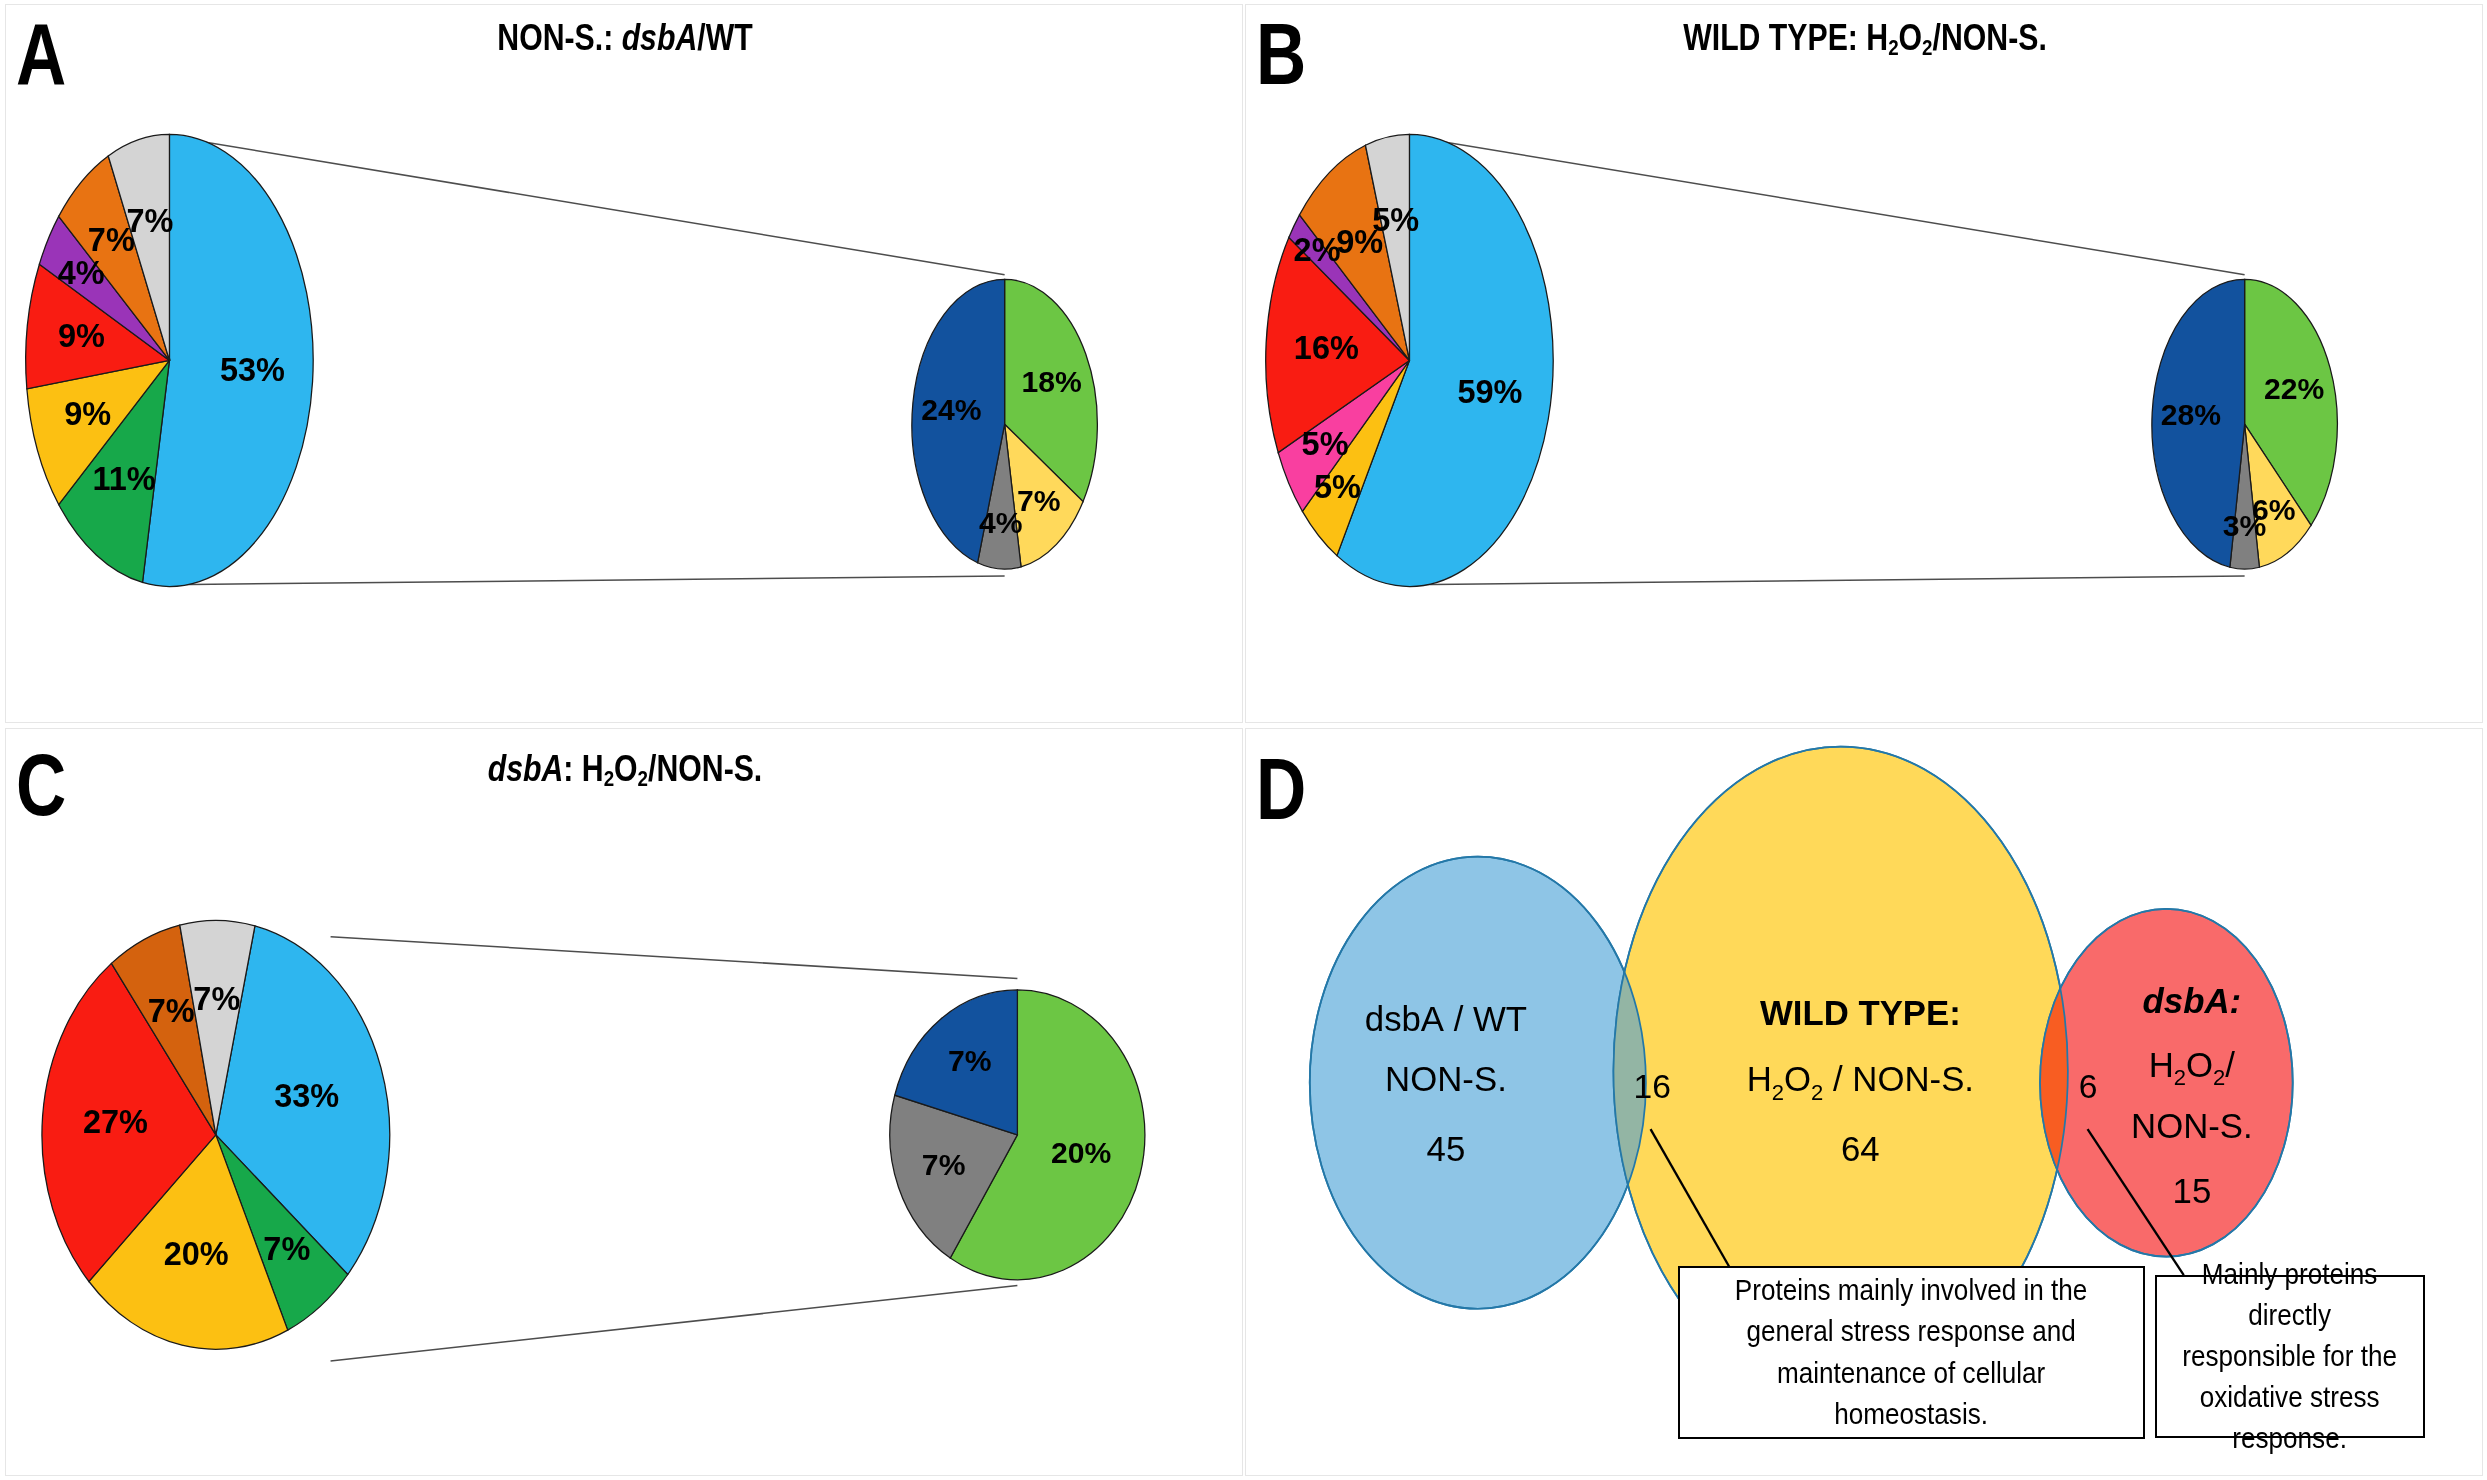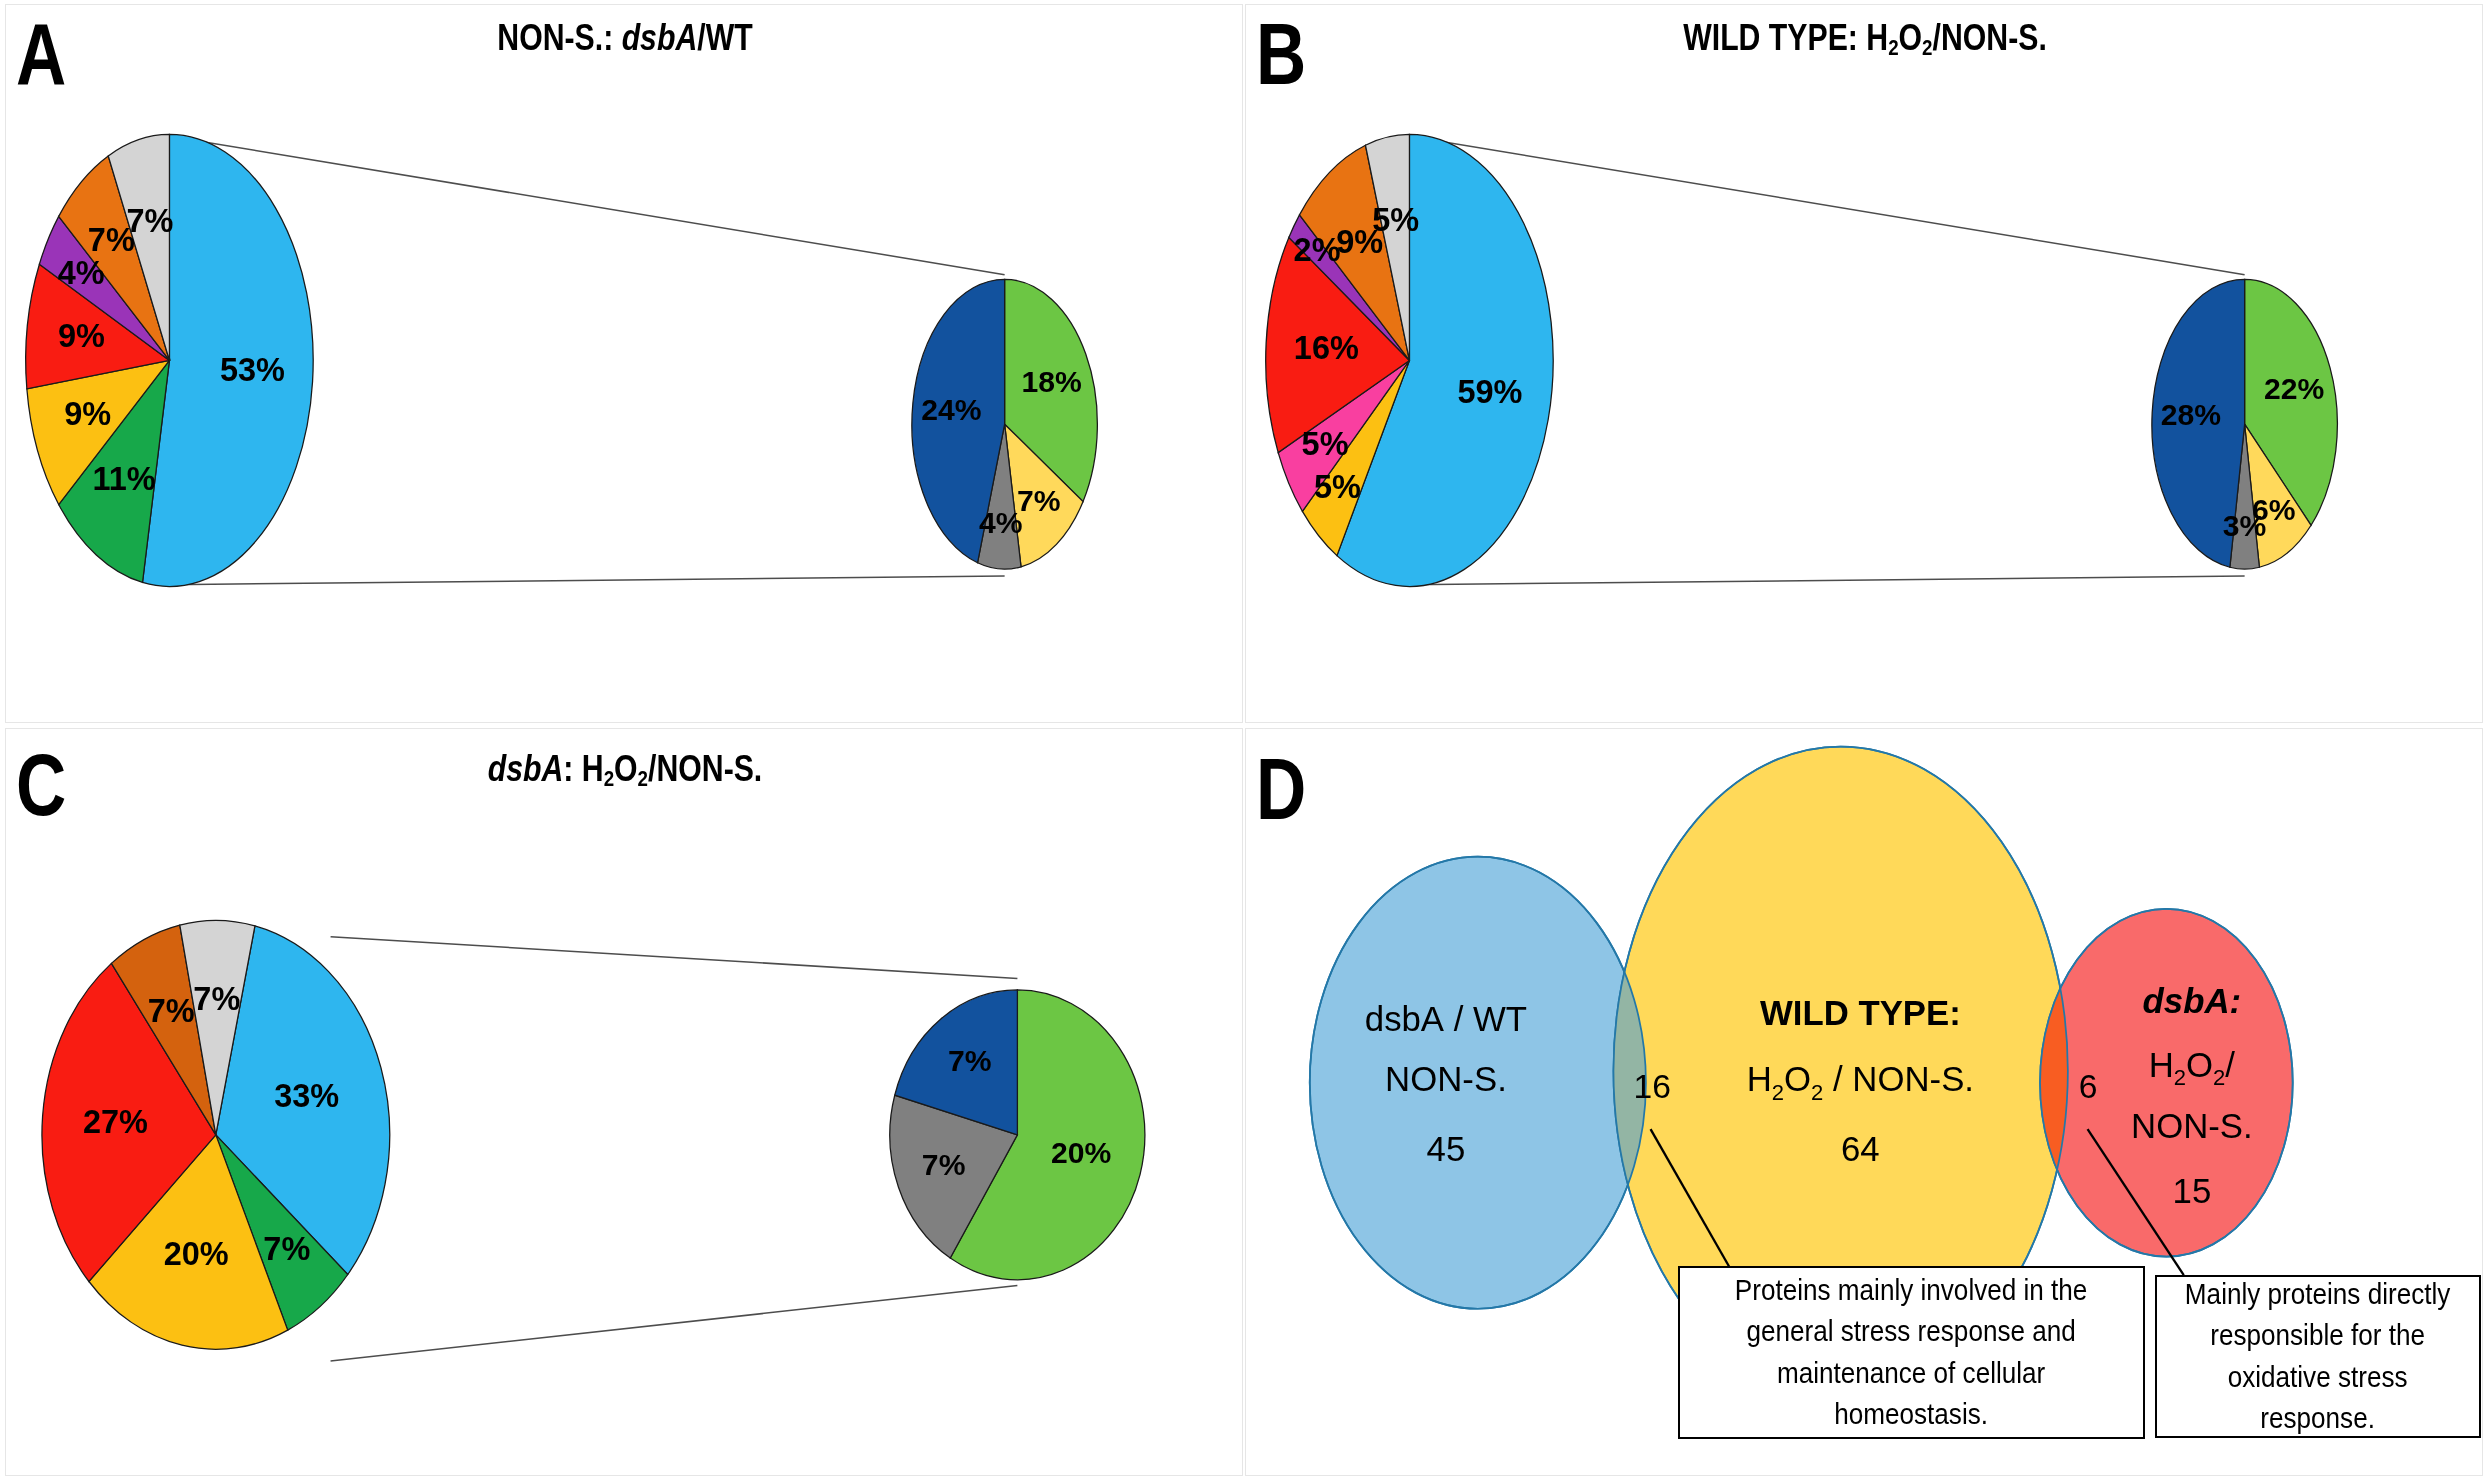--- a/index.html
+++ b/index.html
@@ -85,21 +85,21 @@
   .callout p{
     margin:0;
     font-family:"Liberation Sans",sans-serif;
     font-size:29px;
     line-height:1.42;
     color:#000;
     text-align:center;
     transform:scaleX(0.90);
   }
   #callout-left{ left:432px; top:537px; width:467px; height:173px; z-index:5;}
-  #callout-right{left:909px;top:546px; width:326px; height:163px; z-index:5;}
+  #callout-right{left:909px;top:546px; width:270px; height:163px; z-index:5;}
 </style>
 </head>
 <body>
 
 <div id="figure">
 
   <div class="panel" id="panel-a">
     <div class="panel-letter" style="left:10.4px;top:5.8px;">A</div>
     <div class="panel-title" style="left:0;width:1238px;"><span>NON-S.: </span><span class="it">dsbA</span><span>/WT</span></div>
 

